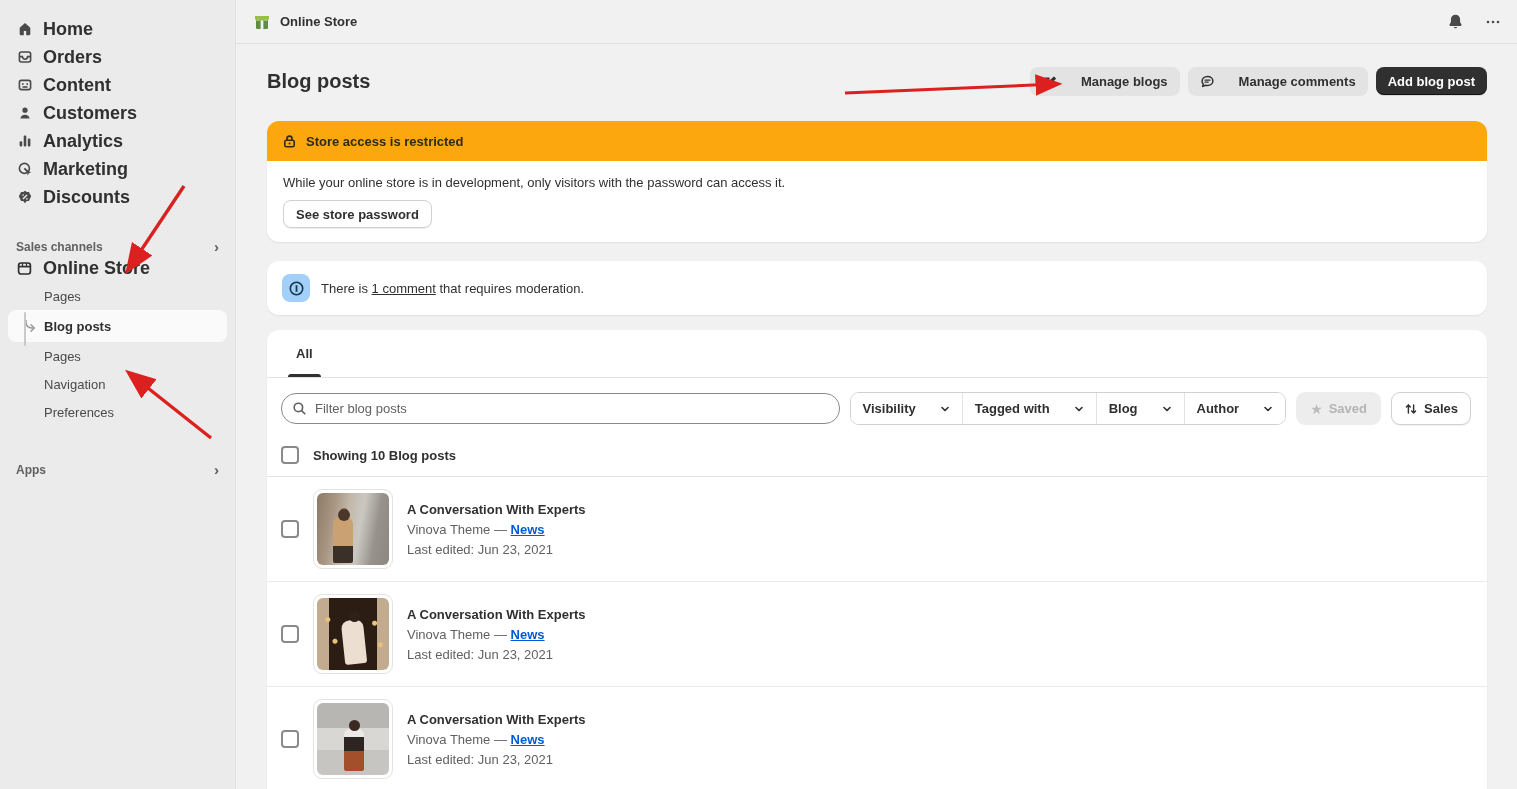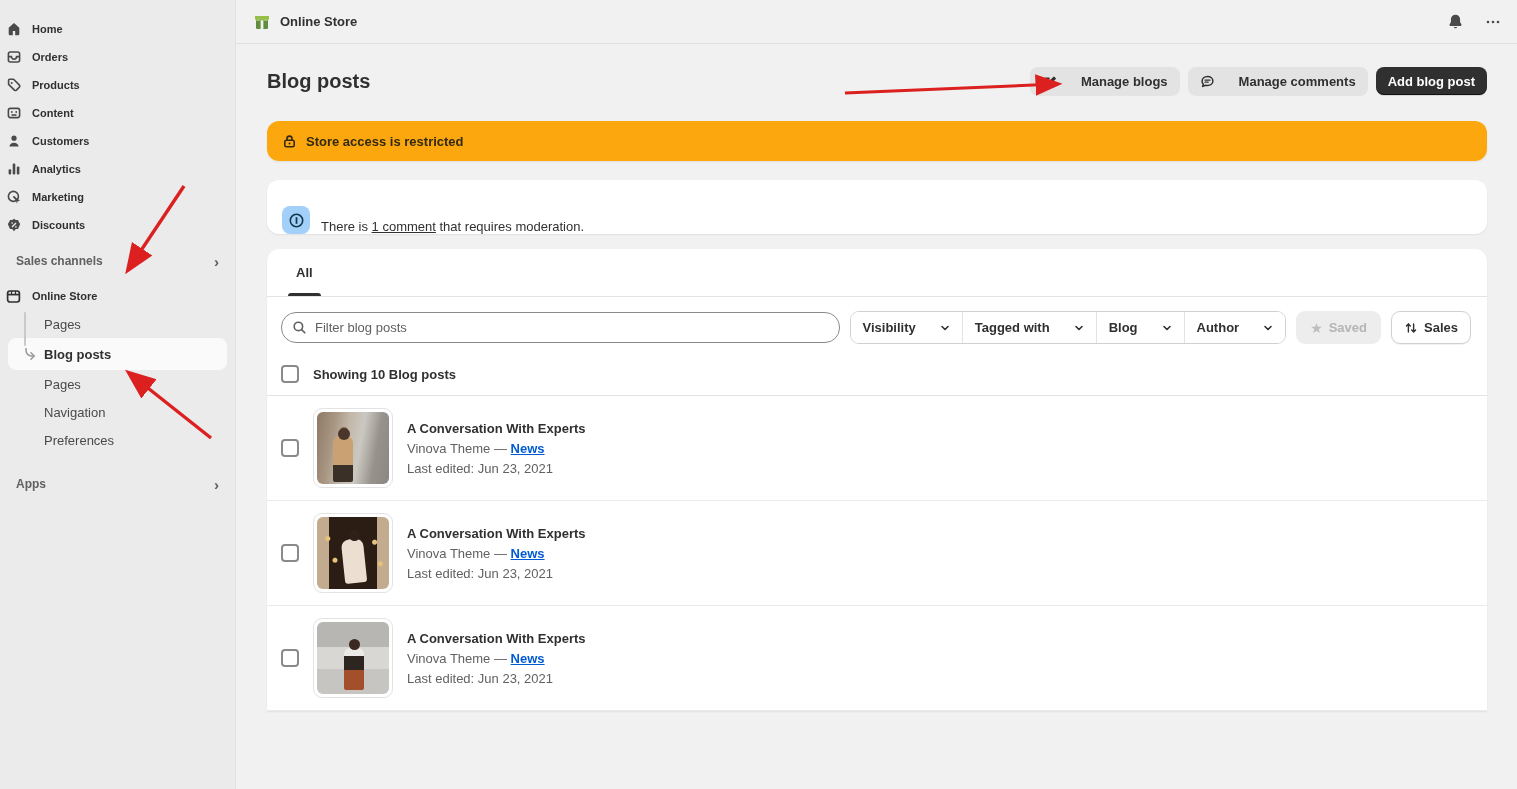--- a/index.html
+++ b/index.html
@@ -11,25 +11,25 @@
   }
   .app { position:relative; width:1517px; height:789px; display:flex; }
 
   
   .sidebar {
     width:236px; flex:none; background:var(--sidebar-bg,#ebebeb);
     border-right:1px solid #e3e3e3; padding-top:15px; position:relative;
   }
   .nav-item {
     height:28px; display:flex; align-items:center; gap:10px;
-    padding:0 5px; font-weight:bold; font-size:11px; color:#303030; cursor:pointer;
+    padding:0 16px; font-weight:bold; font-size:18px; color:#303030; cursor:pointer;
   }
   .nav-item .ico { width:17px; height:17px; flex:none; display:flex; align-items:center; justify-content:center; }
   .section-head {
-    height:28px; display:flex; align-items:flex-start; justify-content:space-between;
+    height:28px; display:flex; align-items:flex-end; justify-content:space-between;
     padding:0 16px; font-size:12px; font-weight:bold; color:#616161;
   }
   .section-head .chev { color:#616161; font-size:15px; line-height:1; }
   .mt15 { margin-top:15px; } .mt23 { margin-top:23px; }
   .sub-item {
     height:28px; display:flex; align-items:center;
     padding:0 16px 0 44px; color:#4a4a4a; font-weight:normal; cursor:pointer;
   }
   .selected-pill {
     height:32px; margin:0 8px; padding:0 8px 0 16px; display:flex; align-items:center; gap:7px;
@@ -59,21 +59,21 @@
 
   
   .warn-banner { margin-top:26px; border-radius:12px; overflow:hidden; background:#fff;
                  box-shadow:0 1px 2px rgba(0,0,0,.07); }
   .warn-head { height:40px; background:var(--warning-orange,#fba70d); display:flex; align-items:center; gap:9px; padding:0 15px;
                font-weight:bold; color:#332a14; }
   .warn-body { padding:14px 16px 14px 16px; }
   .warn-body p { margin-bottom:10px; color:#303030; }
 
   .info-banner { margin-top:19px; border-radius:12px; background:#fff; box-shadow:0 1px 2px rgba(0,0,0,.07);
-                 height:54px; display:flex; align-items:flex-end; gap:11px; padding:0 15px; }
+                 height:54px; display:flex; align-items:center; gap:11px; padding:0 15px; }
   .info-ico { width:28px; height:28px; border-radius:8px; background:var(--info-icon-bg,#a3d0f8);
               display:flex; align-items:center; justify-content:center; flex:none; }
   .link-plain { color:#303030; text-decoration:underline; cursor:pointer; }
   .link-blue { color:var(--link-blue,#005bd3); text-decoration:underline; font-weight:bold; cursor:pointer; }
 
   
   .card { margin-top:15px; background:#fff; border-radius:12px 12px 0 0; box-shadow:0 1px 2px rgba(0,0,0,.07); }
   .tabs { height:48px; border-bottom:1px solid #e3e3e3; display:flex; align-items:center; padding:0 16px; }
   .tab { position:relative; height:100%; display:flex; align-items:center; padding:0 8px; margin-left:5px;
          font-weight:bold; color:#303030; cursor:pointer; }
@@ -147,29 +147,20 @@
       <span>Home</span>
     </div>
     <div class="nav-item">
       <span class="ico">
         <svg class="ic" width="16" height="16" viewBox="0 0 16 16" fill="none" stroke="#4a4a4a" stroke-width="1.6">
             <rect x="2.4" y="3" width="11.2" height="10" rx="2"></rect>
             <path d="M2.4 7.6h3a2.6 2.6 0 0 0 5.2 0h3"></path>
           </svg>
       </span>
       <span>Orders</span>
-    </div>
-    <div class="nav-item">
-      <span class="ico">
-        <svg class="ic" width="16" height="16" viewBox="0 0 16 16" fill="none" stroke="#4a4a4a" stroke-width="1.6">
-            <path d="M2.6 3.2v4.1l5.8 5.8a1.4 1.4 0 0 0 2 0l3-3a1.4 1.4 0 0 0 0-2L7.6 2.3H3.5a1 1 0 0 0-.9.9Z"></path>
-            <circle cx="5.7" cy="5.9" r="1" fill="#4a4a4a" stroke="none"></circle>
-          </svg>
-      </span>
-      <span>Products</span>
     </div>
     <div class="nav-item">
       <span class="ico">
         <svg class="ic" width="16" height="16" viewBox="0 0 16 16" fill="none" stroke="#4a4a4a" stroke-width="1.6">
             <rect x="2.4" y="3.4" width="11.2" height="9.2" rx="2"></rect>
             <circle cx="5.8" cy="7" r="0.9" fill="#4a4a4a" stroke="none"></circle>
             <circle cx="10.2" cy="7" r="0.9" fill="#4a4a4a" stroke="none"></circle>
             <path d="M5.5 10h5"></path>
           </svg>
       </span>
@@ -323,20 +314,26 @@
       <div class="warn-banner">
         <div class="warn-head">
           <span>
             <svg class="ic" width="15" height="15" viewBox="0 0 15 15" fill="none" stroke="#332a14" stroke-width="1.6">
                 <rect x="2.8" y="6.2" width="9.4" height="6.6" rx="1.6"></rect>
                 <path d="M5 6V4.6a2.5 2.5 0 0 1 5 0V6"></path>
                 <circle cx="7.5" cy="9.4" r="1" fill="#332a14" stroke="none"></circle>
               </svg>
           </span>
           <span>Store access is restricted</span>
+        </div>
+        <div class="warn-body">
+          <p>While your online store is in development, only visitors with the password can access it.</p>
+          <button class="btn btn-white">
+            <span>See store password</span>
+          </button>
         </div>
       </div>
 
       <div class="info-banner">
         <span class="info-ico">
           <svg class="ic" width="17" height="17" viewBox="0 0 17 17" fill="none" stroke="#14374f" stroke-width="1.6">
               <circle cx="8.5" cy="8.5" r="6.2"></circle>
               <path d="M8.5 5.2v6.6" stroke-width="1.8"></path>
             </svg>
         </span>

